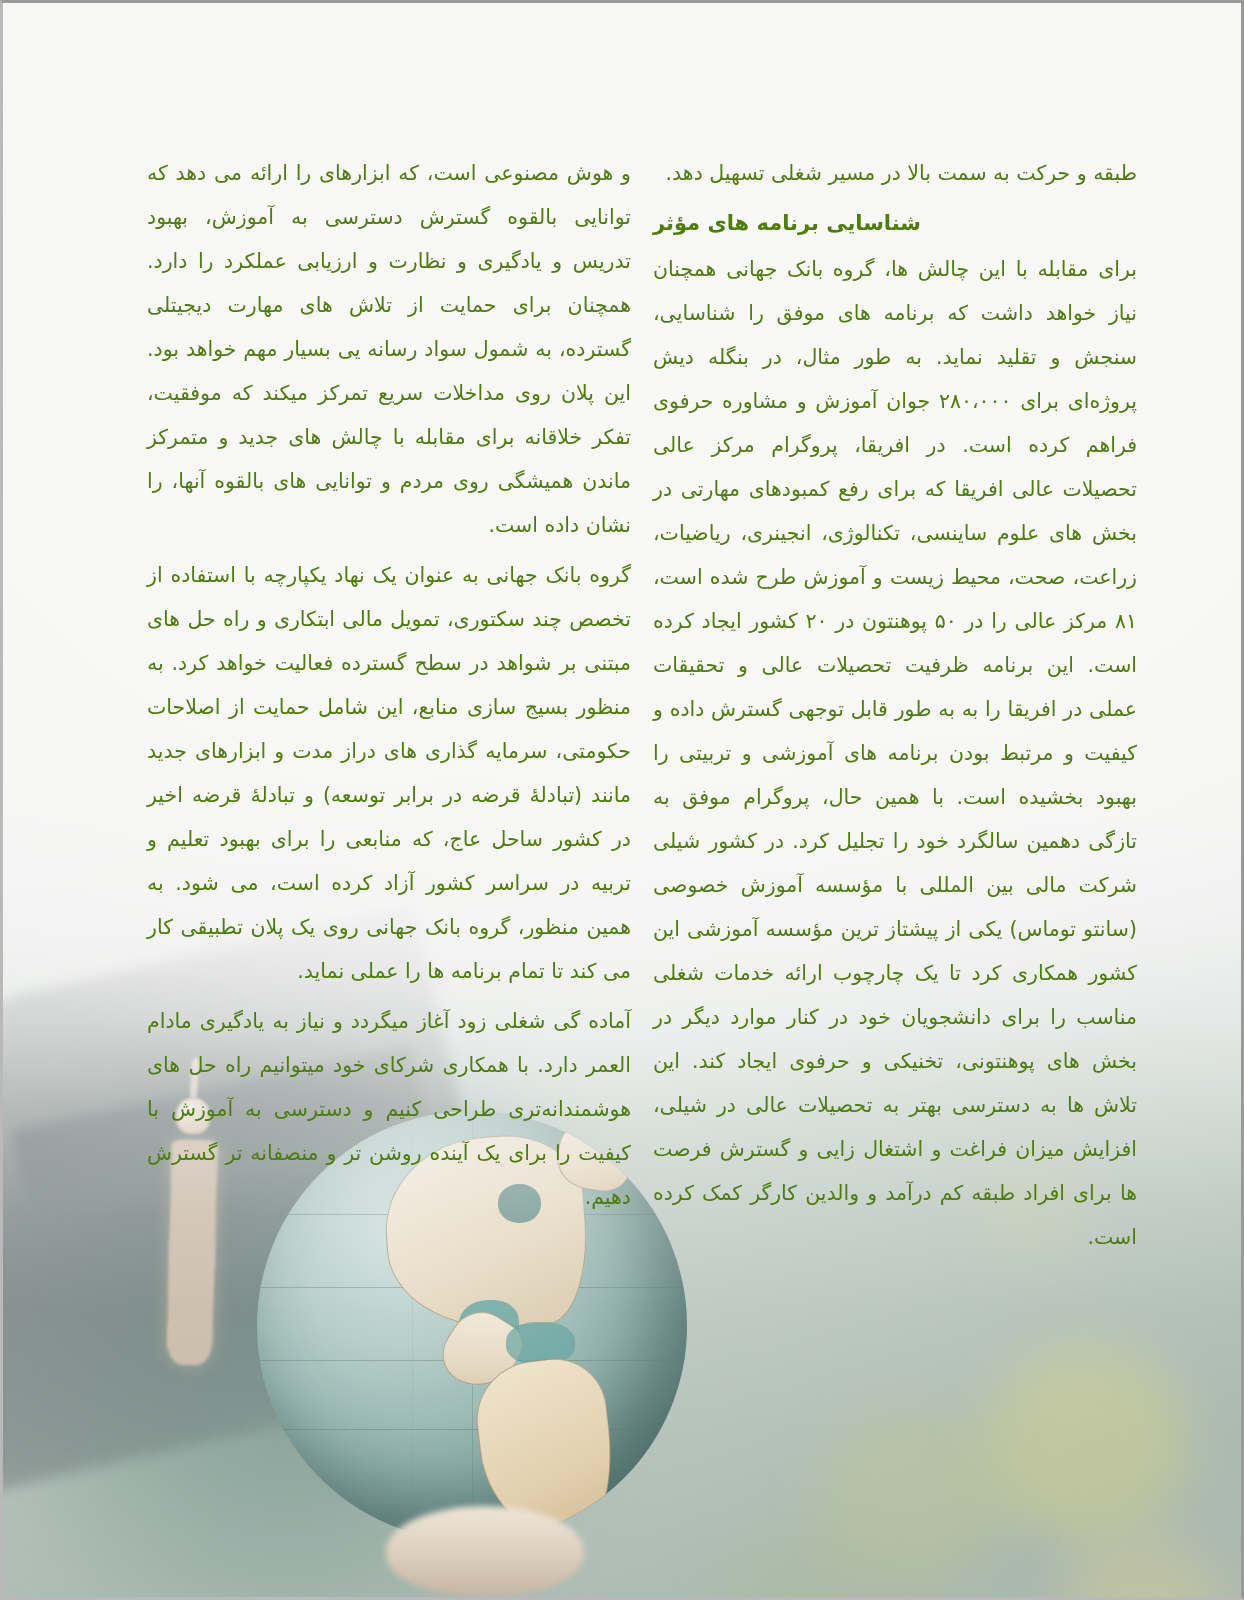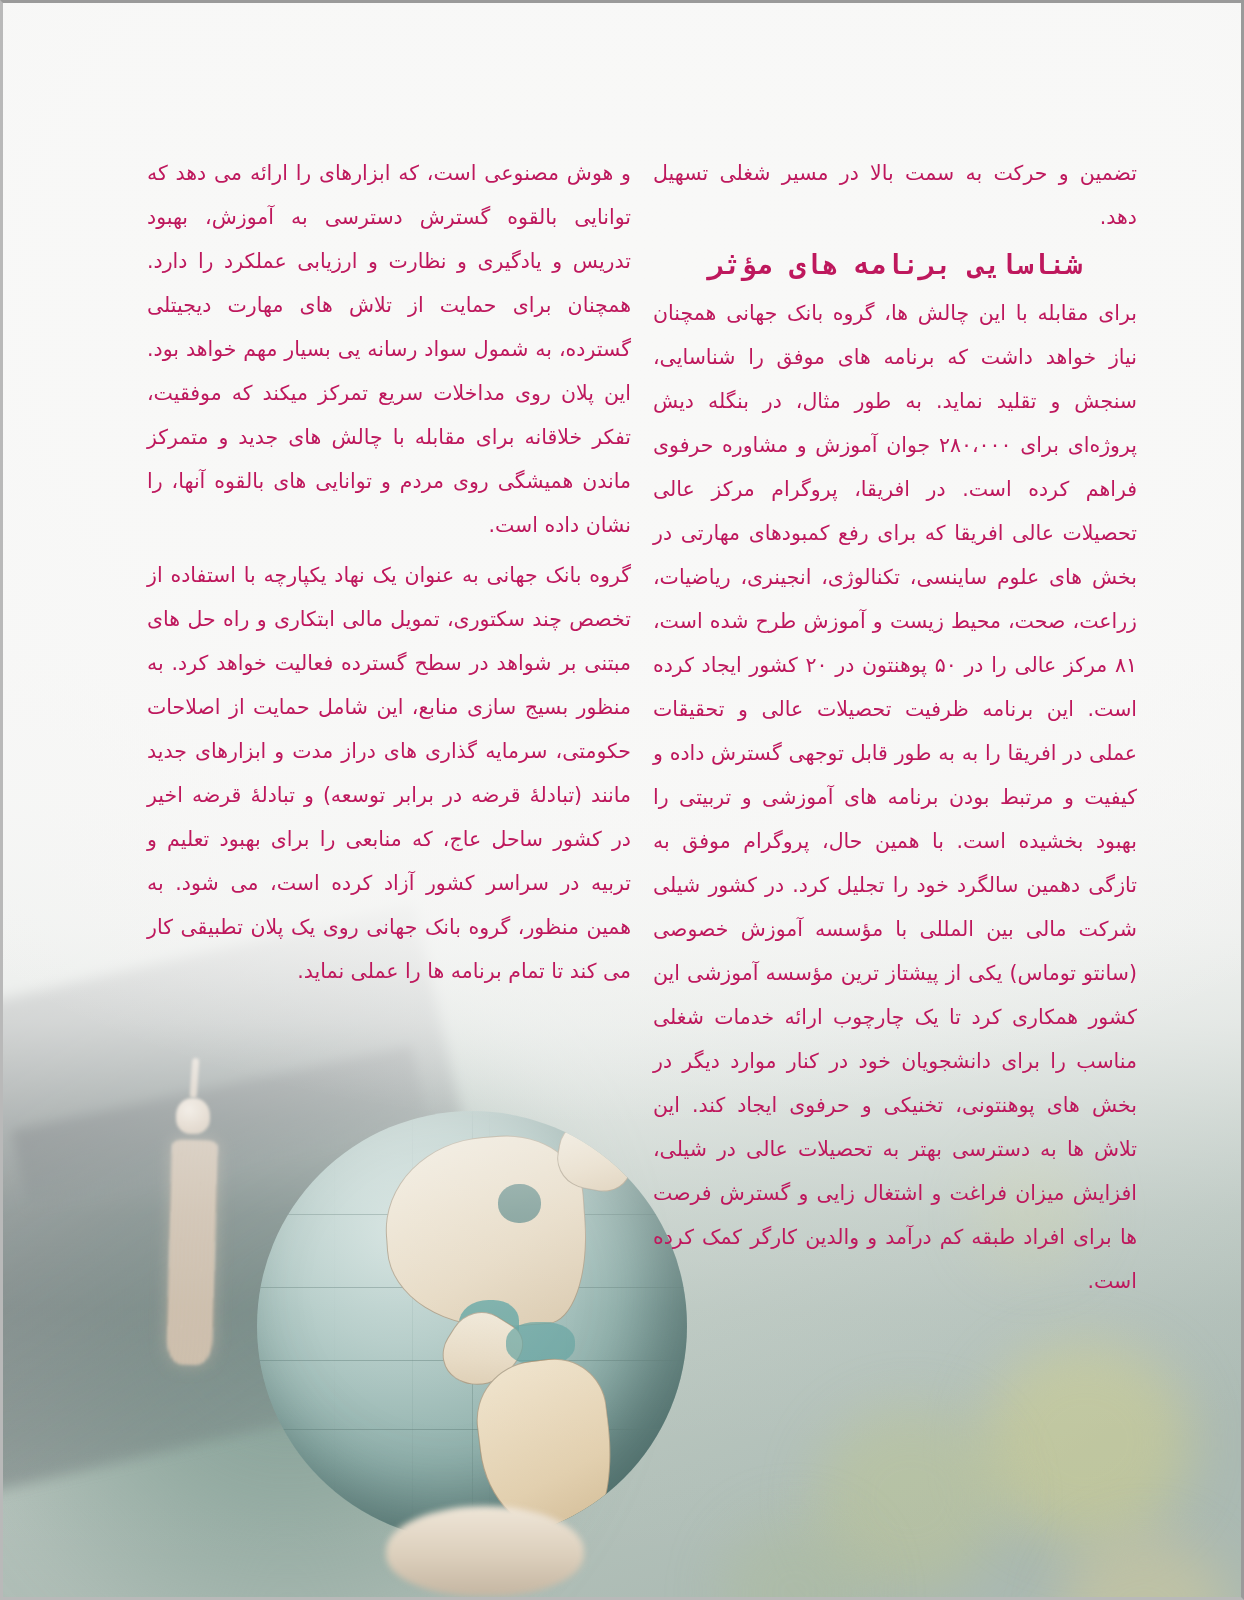--- a/index.html
+++ b/index.html
@@ -268,35 +268,34 @@
     box-sizing: border-box;
     column-gap: 22px;
   }
   .col {
     width: 484px;
     flex: 0 0 484px;
   }
 
   p, h2 {
     margin: 0 0 6px 0;
-    color: #be185d;
+    color: #4d7c0f;
     font-size: 20.5px;
     line-height: 44px;
     text-align: justify;
     text-justify: inter-word;
     font-weight: normal;
     letter-spacing: 0;
   }
   h2.heading {
     font-weight: bold;
-    font-size: 27px;
-    text-align: center;
+    font-size: 21px;
+    text-align: left;
     margin: 0 0 2px 0;
     line-height: 44px;
-    font-family: Liberation Mono, monospace;
   }
 </style>
 </head>
 <body>
 
 <div class="page">
 
   <div class="photo">
     <div class="photo-base"></div>
     <div class="wall-green"></div>
@@ -336,29 +335,30 @@
     <div class="bokeh bokeh-d"></div>
     <div class="bokeh bokeh-e"></div>
   </div>
 
   <div class="veil"></div>
   <div class="veil-soft"></div>
 
   <div class="content">
 
     <div class="col">
-      <p>تضمین و حرکت به سمت بالا در مسیر شغلی تسهیل دهد.</p>
+      <p>طبقه و حرکت به سمت بالا در مسیر شغلی تسهیل دهد.</p>
 
       <h2 class="heading">شناسایی برنامه های مؤثر</h2>
 
       <p>برای مقابله با این چالش ها، گروه بانک جهانی همچنان نیاز خواهد داشت که برنامه های موفق را شناسایی، سنجش و تقلید نماید. به طور مثال، در بنگله دیش پروژه‌ای برای ۲۸۰،۰۰۰ جوان آموزش و مشاوره حرفوی فراهم کرده است. در افریقا، پروگرام مرکز عالی تحصیلات عالی افریقا که برای رفع کمبودهای مهارتی در بخش های علوم ساینسی، تکنالوژی، انجینری، ریاضیات، زراعت، صحت، محیط زیست و آموزش طرح شده است، ۸۱ مرکز عالی را در ۵۰ پوهنتون در ۲۰ کشور ایجاد کرده است. این برنامه ظرفیت تحصیلات عالی و تحقیقات عملی در افریقا را به به طور قابل توجهی گسترش داده و کیفیت و مرتبط بودن برنامه های آموزشی و تربیتی را بهبود بخشیده است. با همین حال، پروگرام موفق به تازگی دهمین سالگرد خود را تجلیل کرد. در کشور شیلی شرکت مالی بین المللی با مؤسسه آموزش خصوصی (سانتو توماس) یکی از پیشتاز ترین مؤسسه آموزشی این کشور همکاری کرد تا یک چارچوب ارائه خدمات شغلی مناسب را برای دانشجویان خود در کنار موارد دیگر در بخش های پوهنتونی، تخنیکی و حرفوی ایجاد کند. این تلاش ها به دسترسی بهتر به تحصیلات عالی در شیلی، افزایش میزان فراغت و اشتغال زایی و گسترش فرصت ها برای افراد طبقه کم درآمد و والدین کارگر کمک کرده است.</p>
 
     </div>
 
     <div class="col">
       <p>و هوش مصنوعی است، که ابزارهای را ارائه می دهد که توانایی بالقوه گسترش دسترسی به آموزش، بهبود تدریس و یادگیری و نظارت و ارزیابی عملکرد را دارد. همچنان برای حمایت از تلاش های مهارت دیجیتلی گسترده، به شمول سواد رسانه یی بسیار مهم خواهد بود. این پلان روی مداخلات سریع تمرکز میکند که موفقیت، تفکر خلاقانه برای مقابله با چالش های جدید و متمرکز ماندن همیشگی روی مردم و توانایی های بالقوه آنها، را نشان داده است.</p>
 
       <p>گروه بانک جهانی به عنوان یک نهاد یکپارچه با استفاده از تخصص چند سکتوری، تمویل مالی ابتکاری و راه حل های مبتنی بر شواهد در سطح گسترده فعالیت خواهد کرد. به منظور بسیج سازی منابع، این شامل حمایت از اصلاحات حکومتی، سرمایه گذاری های دراز مدت و ابزارهای جدید مانند (تبادلۀ قرضه در برابر توسعه) و تبادلۀ قرضه اخیر در کشور ساحل عاج، که منابعی را برای بهبود تعلیم و تربیه در سراسر کشور آزاد کرده است، می شود. به همین منظور، گروه بانک جهانی روی یک پلان تطبیقی کار می کند تا تمام برنامه ها را عملی نماید.</p>
 
+      <p>آماده گی شغلی زود آغاز میگردد و نیاز به یادگیری مادام العمر دارد. با همکاری شرکای خود میتوانیم راه حل های هوشمندانه‌تری طراحی کنیم و دسترسی به آموزش با کیفیت را برای یک آینده روشن تر و منصفانه تر گسترش دهیم.</p>
     </div>
 
   </div>
 </div>
 
 </body></html>

